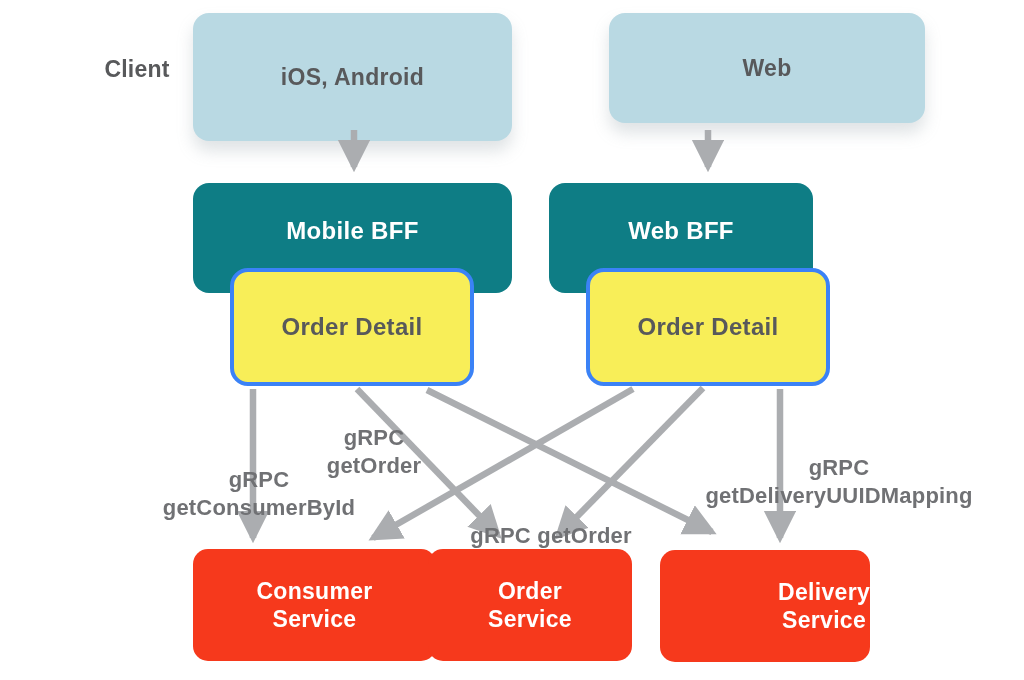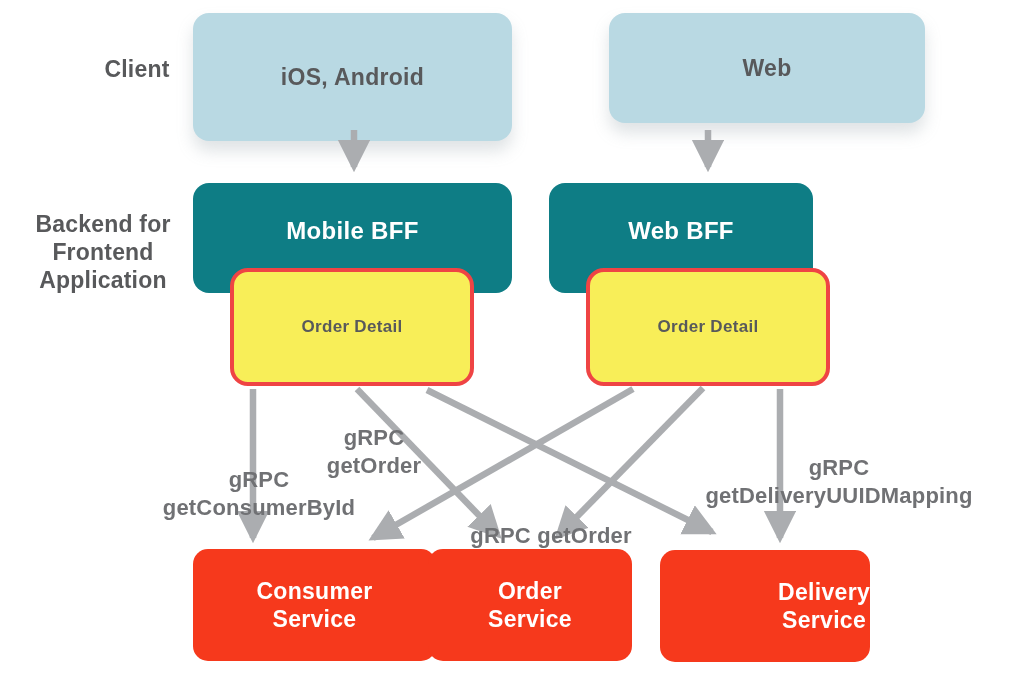--- a/index.html
+++ b/index.html
@@ -48,23 +48,23 @@
   }
   .bff-box{
     background:var(--bff-box);
     color:var(--text-on-dark);
     font-size:24px;
     align-items:flex-start;
   }
   .bff-box .bff-text{margin-top:34px;}
   .detail-box{
     background:var(--detail-box);
-    border:4px solid #ef4444;
+    border:4px solid #3b82f6;
     color:var(--label-dark);
-    font-size:17px;
+    font-size:24px;
     border-radius:18px;
   }
   .service-box{
     background:var(--service-box);
     color:var(--text-on-dark);
     font-size:23px;
     line-height:28px;
     white-space:pre-line;
     border-radius:15px;
   }
@@ -81,23 +81,20 @@
   }
   svg.arrows{position:absolute;left:0;top:0;width:1024px;height:680px;}
   svg.arrows line{stroke:var(--arrow);stroke-width:6.5;}
 </style>
 </head>
 <body>
 
 <div class="canvas">
 
   <div class="row-label" style="left:137px;top:69px;">Client</div>
-  <div class="row-label" style="left:103px;top:252px;">Backend for
-Frontend
-Application</div>
 
   <div class="box client-box" style="left:193px;top:13px;width:319px;height:128px;">
     <span>iOS, Android</span>
   </div>
   <div class="box client-box" style="left:570px;top:13px;width:316px;height:110px;margin-left:39px;">
     <span>Web</span>
   </div>
 
   <div class="box bff-box" style="left:193px;top:183px;width:319px;height:110px;">
     <span class="bff-text">Mobile BFF</span>

